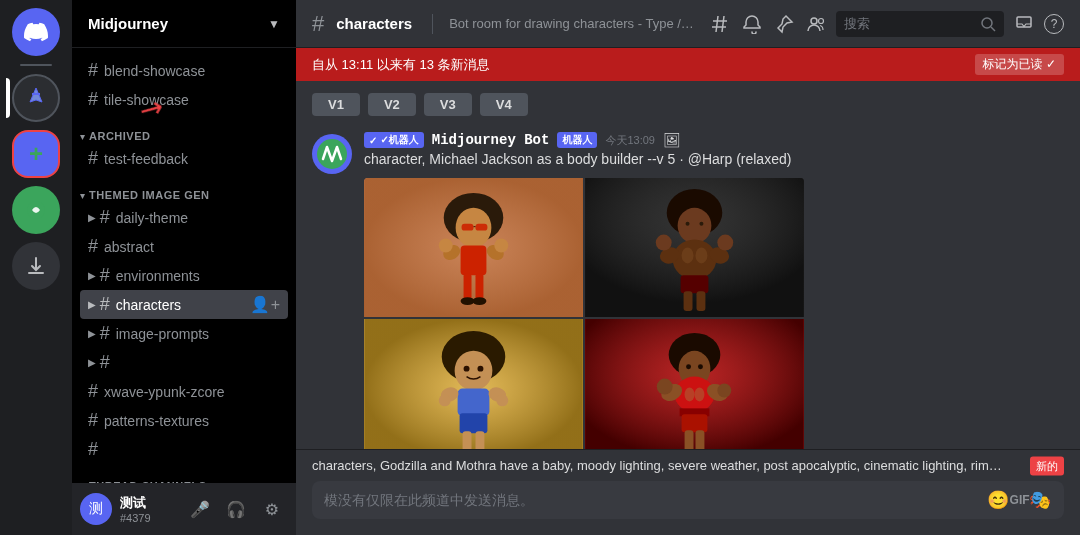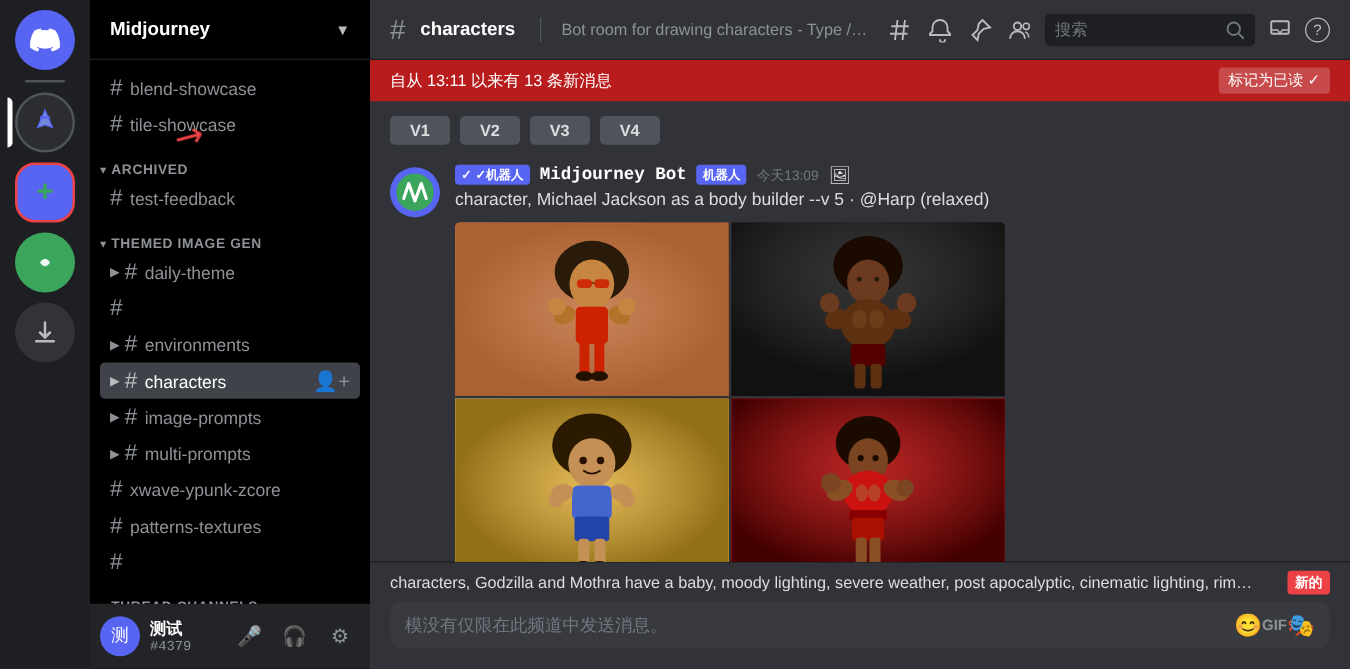--- a/index.html
+++ b/index.html
@@ -173,21 +173,20 @@
       font-size: 13px;
       font-weight: 600;
       color: #fff;
       white-space: nowrap;
       overflow: hidden;
       text-overflow: ellipsis;
     }
     .user-status {
       font-size: 11px;
       color: #8e9297;
-      font-family: Liberation Mono, monospace;
     }
     .user-bar-actions {
       display: flex;
       gap: 4px;
     }
     .user-bar-action {
       width: 32px;
       height: 32px;
       border-radius: 4px;
       display: flex;
@@ -473,21 +472,21 @@
     .new-badge {
       position: absolute;
       right: 16px;
       top: 50%;
       transform: translateY(-50%);
       background: #ed4245;
       color: white;
       font-size: 11px;
       padding: 2px 6px;
       border-radius: 3px;
-      font-weight: 700;
+      font-weight: 400;
     }
 
     
     .arrow-indicator {
       position: absolute;
       left: 140px;
       top: 92px;
       color: #ed4245;
       font-size: 28px;
       transform: rotate(30deg);
@@ -592,41 +591,41 @@
       <span class="category-label">THEMED IMAGE GEN</span>
     </div>
     <div style="padding: 0 8px;">
       <div class="sidebar-channel">
         <span style="color:#8e9297;font-size:10px;">▶</span>
         <span class="hash">#</span>
         <span class="channel-name">daily-theme</span>
       </div>
       <div class="sidebar-channel">
         <span class="hash">#</span>
+        <span class="channel-name">abstract</span>
       </div>
       <div class="sidebar-channel">
         <span style="color:#8e9297;font-size:10px;">▶</span>
         <span class="hash">#</span>
         <span class="channel-name">environments</span>
       </div>
       <div class="sidebar-channel active">
         <span style="color:#b9bbbe;font-size:10px;">▶</span>
         <span class="hash" style="color:#b9bbbe;">#</span>
         <span class="channel-name">characters</span>
         <span class="add-icon">👤+</span>
       </div>
       <div class="sidebar-channel">
         <span style="color:#8e9297;font-size:10px;">▶</span>
         <span class="hash">#</span>
         <span class="channel-name">image-prompts</span>
       </div>
       <div class="sidebar-channel">
         <span style="color:#8e9297;font-size:10px;">▶</span>
         <span class="hash">#</span>
-        <span class="channel-name">multi-prompts</span>
       </div>
       <div class="sidebar-channel">
         <span class="hash">#</span>
         <span class="channel-name">xwave-ypunk-zcore</span>
       </div>
       <div class="sidebar-channel">
         <span class="hash">#</span>
         <span class="channel-name">patterns-textures</span>
       </div>
       <div class="sidebar-channel">

